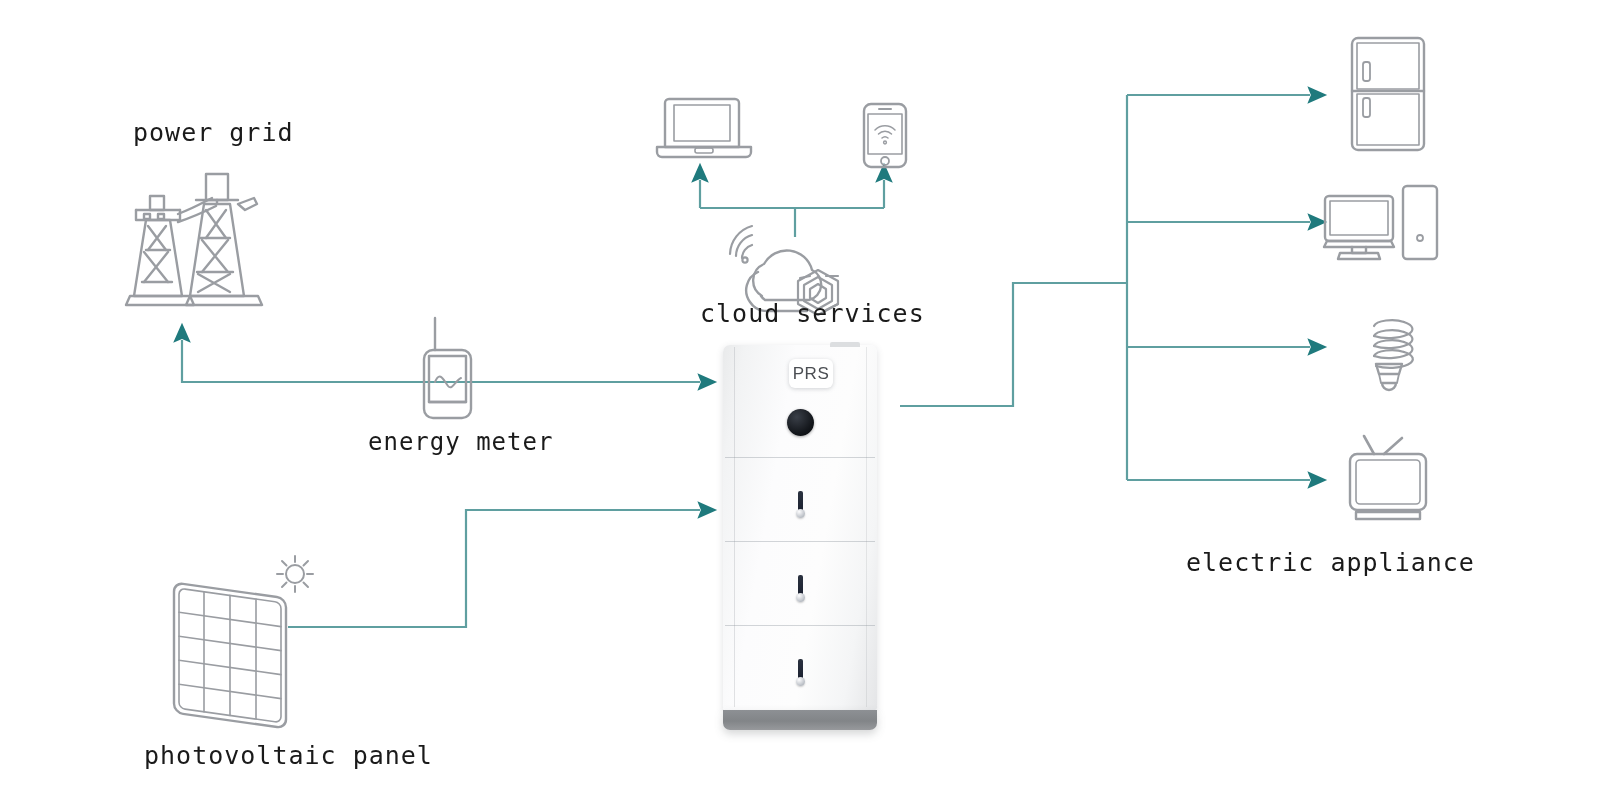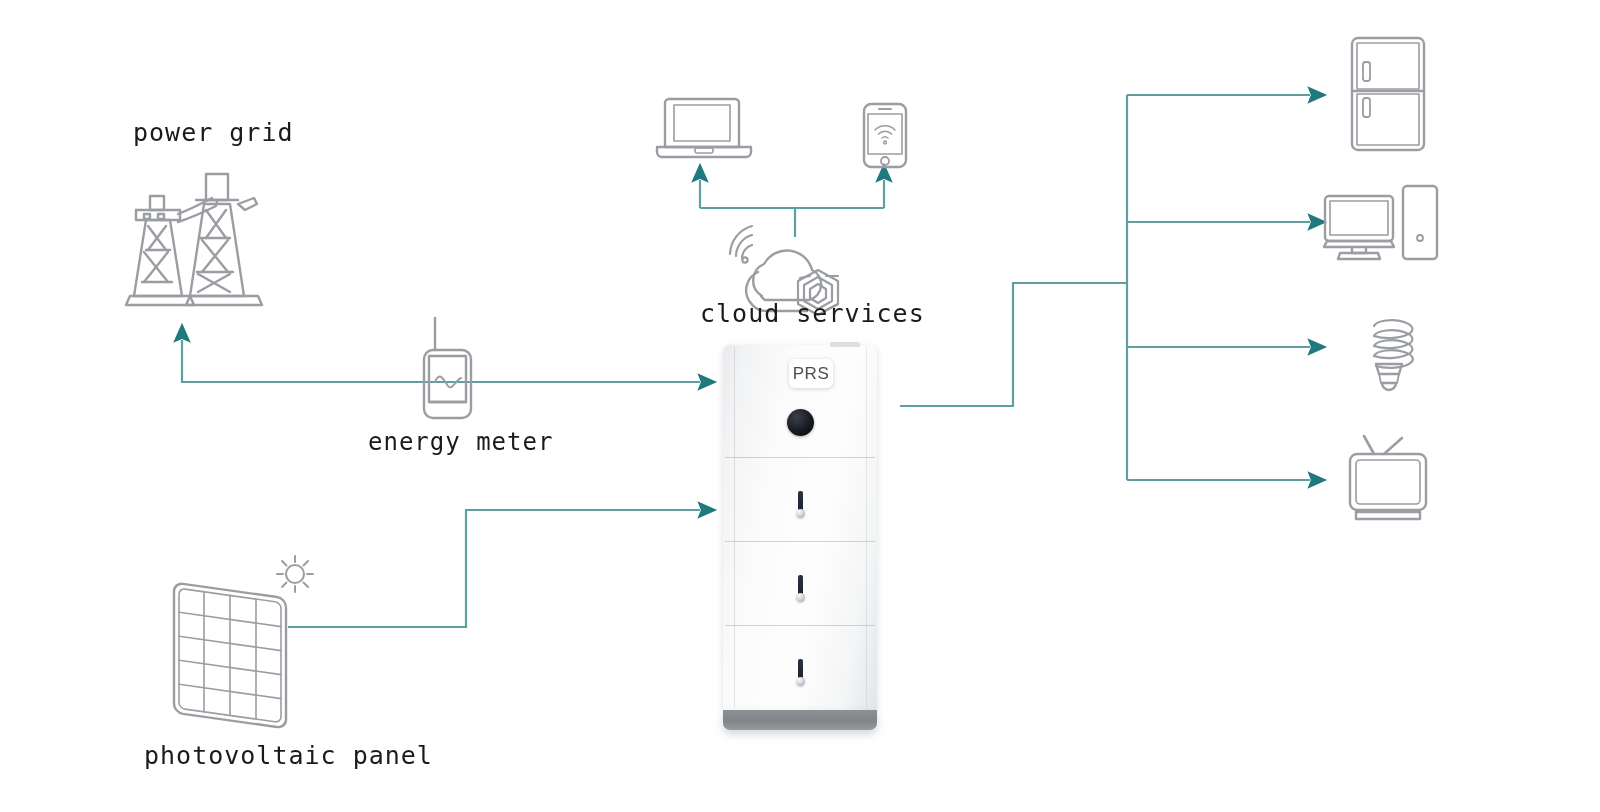--- a/index.html
+++ b/index.html
@@ -277,14 +277,15 @@
           <div class="knob"></div>
       </div>
     </div>
     <div class="prs-base"></div>
   </div>
 
   <div class="lbl" id="lbl-power-grid">power grid</div>
   <div class="lbl" id="lbl-energy-meter">energy meter</div>
   <div class="lbl" id="lbl-photovoltaic">photovoltaic panel</div>
   <div class="lbl" id="lbl-cloud">cloud services</div>
+  <div class="lbl" id="lbl-appliance">electric appliance</div>
 
 </div>
 
 </body></html>

